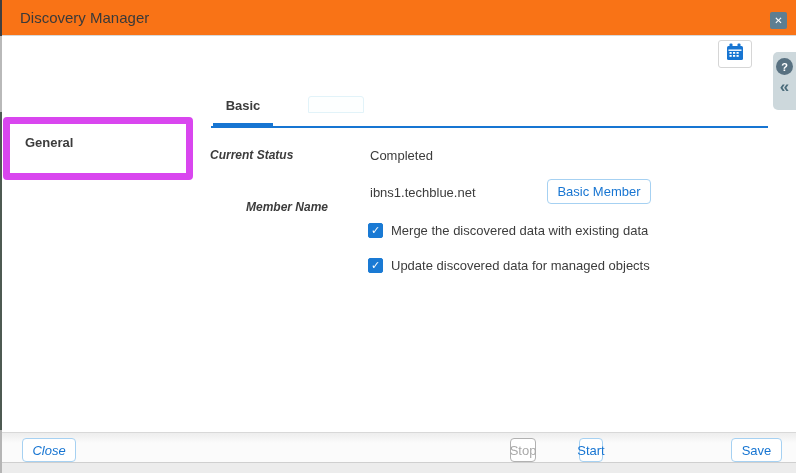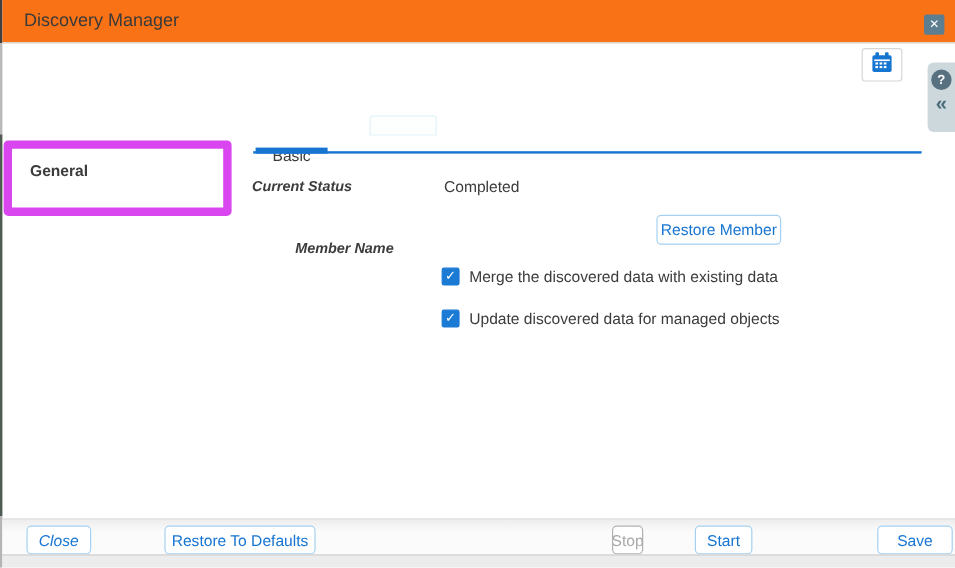--- a/index.html
+++ b/index.html
@@ -55,21 +55,21 @@
   .side-box {
     position:absolute; top:117px; left:3px; width:190px; height:63px;
     background:#fff; border:7px solid #d946ef; border-radius:4px; padding:11px 0 0 15px;
   }
   .side-section { font-size:13px; font-weight:bold; color:#3c3c3c; margin-bottom:9px; }
   .side-link { font-size:13px; color:#1775d2; cursor:pointer; }
 
   
   .tab-basic {
     position:absolute; top:98px; left:213px; width:60px; height:18px;
-    font-size:13px; font-weight:normal; color:#3c3c3c; text-align:center; cursor:pointer;margin-top:24px;
+    font-size:13px; font-weight:bold; color:#3c3c3c; text-align:center; cursor:pointer;
   }
   .tab-ghost {
     position:absolute; top:96px; left:308px; width:56px; height:17px;
     border:1px solid #e2f3f9; border-radius:3px 3px 0 0; background:#fdffff;
   }
   .tab-line { position:absolute; top:126px; left:211px; width:557px; height:2px; background:#1775d2; }
   .tab-active-bar { position:absolute; top:123px; left:213px; width:60px; height:5px; background:#1775d2; }
 
   
   .f-label { position:absolute; left:210px; font-size:12px; font-weight:bold; color:#3c3c3c;font-style:italic; }
@@ -100,22 +100,22 @@
     background:linear-gradient(#ededed, #fbfbfb 35%); border-top:1px solid #d8d8d8;
   }
   .bottom-strip {
     position:absolute; top:462px; left:2px; right:0; height:11px;
     background:#ececec; border-top:1px solid #cfcfcf;
   }
   .fbtn { position:absolute; top:438px; height:24px; }
   .fbtn-close   { left:22px;  width:54px;font-style:italic; }
   .fbtn-restore { left:137px; width:126px; }
   .fbtn-stop    { left:510px; width:26px; }
-  .fbtn-start   { left:579px; width:48px; }
-  .fbtn-save    { left:731px; width:63px; }
+  .fbtn-start   { left:579px; width:24px; }
+  .fbtn-save    { left:731px; width:51px; }
 </style>
 </head>
 <body>
 
 <div class="stage">
 
   <div class="edge edge-top"></div>
   <div class="edge edge-mid1"></div>
   <div class="edge edge-mid2"></div>
   <div class="edge edge-bottom"></div>
@@ -161,36 +161,36 @@
 
   <div class="tab-basic">Basic</div>
   <div class="tab-ghost"></div>
   <div class="tab-line"></div>
   <div class="tab-active-bar"></div>
 
   <div class="f-label" style="top:148px;">Current Status</div>
   <div class="f-value" style="top:148px;">Completed</div>
 
   <div class="f-label" style="top:200px;margin-left:36px;">Member Name</div>
-  <button class="btn select-member">Restore Member</button>
+  <div class="f-value" style="top:185px;">ibns1.techblue.net</div>
+  <button class="btn select-member">Basic Member</button>
 
   <div class="chk-row chk-row1">
     <span class="chk-box">
       <span>✓</span>
     </span>
     <span class="chk-label">Merge the discovered data with existing data</span>
   </div>
   <div class="chk-row chk-row2">
     <span class="chk-box">
       <span>✓</span>
     </span>
     <span class="chk-label">Update discovered data for managed objects</span>
   </div>
 
   <div class="footer"></div>
   <button class="btn fbtn fbtn-close">Close</button>
-  <button class="btn fbtn fbtn-restore">Restore To Defaults</button>
   <button class="btn disabled fbtn fbtn-stop" disabled="">Stop</button>
   <button class="btn fbtn fbtn-start">Start</button>
   <button class="btn fbtn fbtn-save">Save</button>
   <div class="bottom-strip"></div>
 
 </div>
 
 </body></html>

